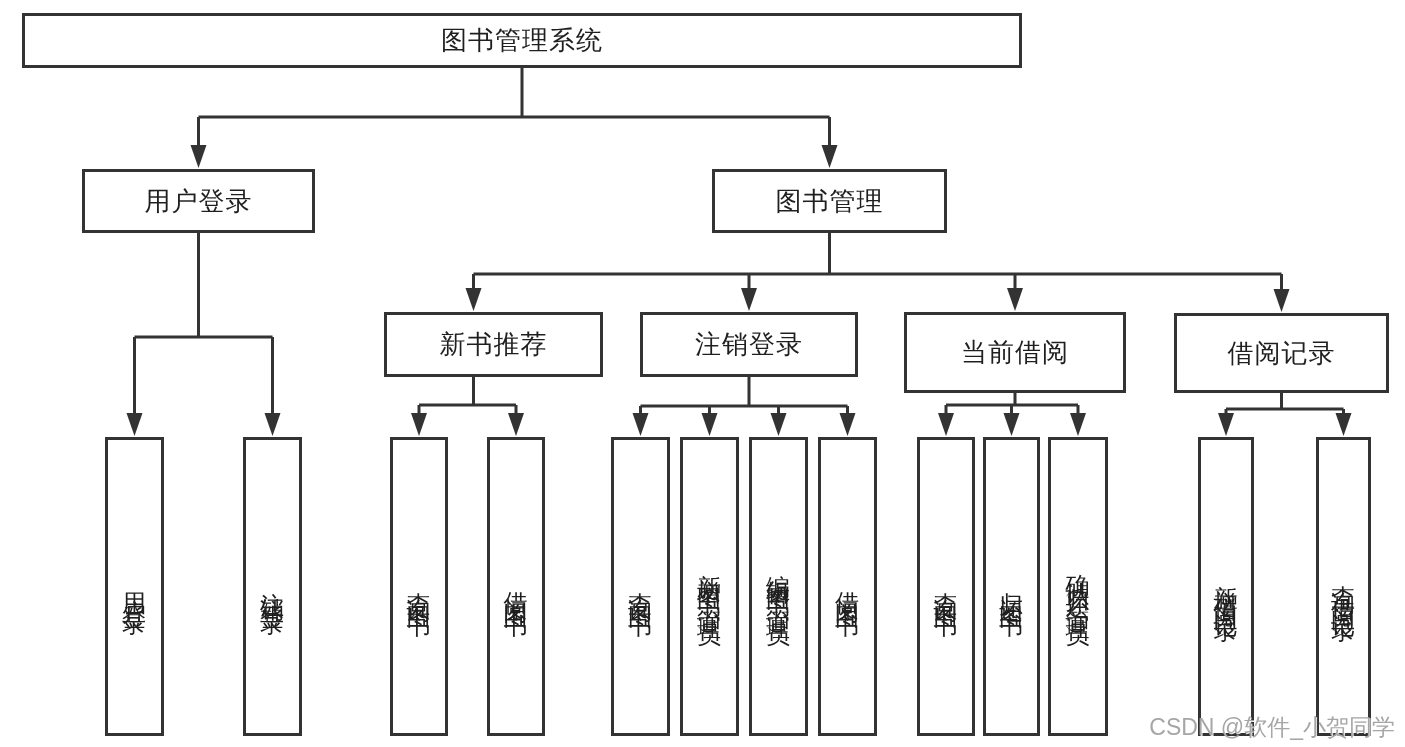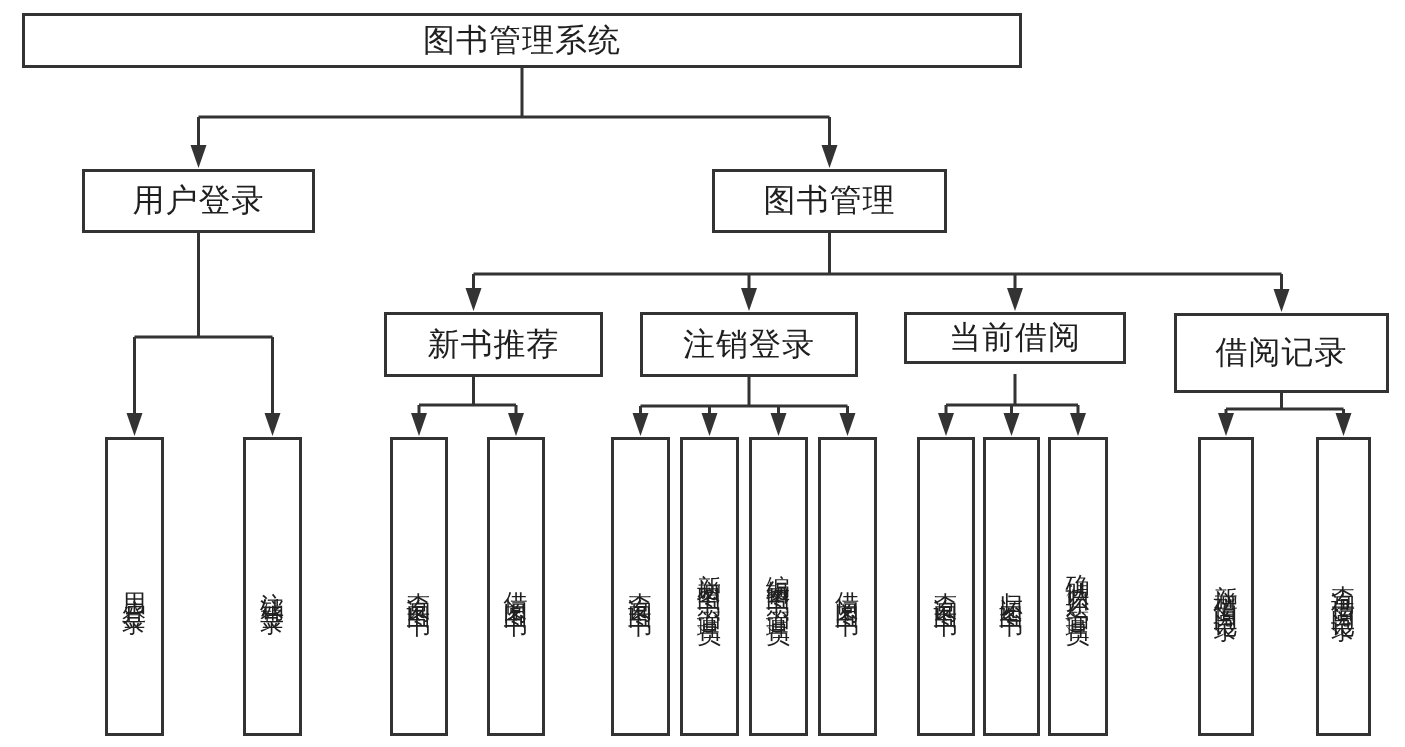--- a/index.html
+++ b/index.html
@@ -16,21 +16,21 @@
     box-sizing:border-box;
     border:3px solid #333333;
     background:#ffffff;
     display:flex;
     align-items:center;
     justify-content:center;
     color:#1f1f1f;
     z-index:2;
   }
   .node.h span{
-    font-size:32px;
+    font-size:26px;
     letter-spacing:1px;
     white-space:nowrap;
   }
   .node.v span{
     writing-mode:vertical-rl;
     text-orientation:mixed;
     font-size:24px;
     line-height:1.05;
     letter-spacing:7px;
     white-space:nowrap;
@@ -87,21 +87,21 @@
       </div>
       <div class="node v" style="left: 243px; top: 437px; width: 59px; height: 299px;">
         <span>注销登录</span>
       </div>
       <div class="node h" style="left: 364px; top: 312px; width: 219px; height: 65px; margin-left: 20px;">
         <span>新书推荐</span>
       </div>
       <div class="node h" style="left: 640px; top: 312px; width: 218px; height: 65px;">
         <span>注销登录</span>
       </div>
-      <div class="node h" style="left: 904px; top: 312px; width: 222px; height: 52px;">
+      <div class="node h" style="left: 904px; top: 312px; width: 222px; height: 81px;">
         <span>当前借阅</span>
       </div>
       <div class="node h" style="left: 1174px; top: 313px; width: 215px; height: 80px;">
         <span>借阅记录</span>
       </div>
       <div class="node v" style="left: 390px; top: 437px; width: 58px; height: 299px;">
         <span>查询图书</span>
       </div>
       <div class="node v" style="left: 487px; top: 437px; width: 58px; height: 299px;">
         <span>借阅图书</span>
@@ -127,13 +127,14 @@
       <div class="node v" style="left: 1048px; top: 437px; width: 60px; height: 299px;">
         <span>确认归还（管理员）</span>
       </div>
       <div class="node v" style="left: 1198px; top: 437px; width: 56px; height: 299px;">
         <span>新增借阅记录</span>
       </div>
       <div class="node v" style="left: 1316px; top: 437px; width: 55px; height: 299px;">
         <span>查询借阅记录</span>
       </div>
     </div>
+  <div id="watermark" style="color: rgb(166, 166, 166);">CSDN @软件_小贺同学</div>
 </div>
 
 </body></html>

